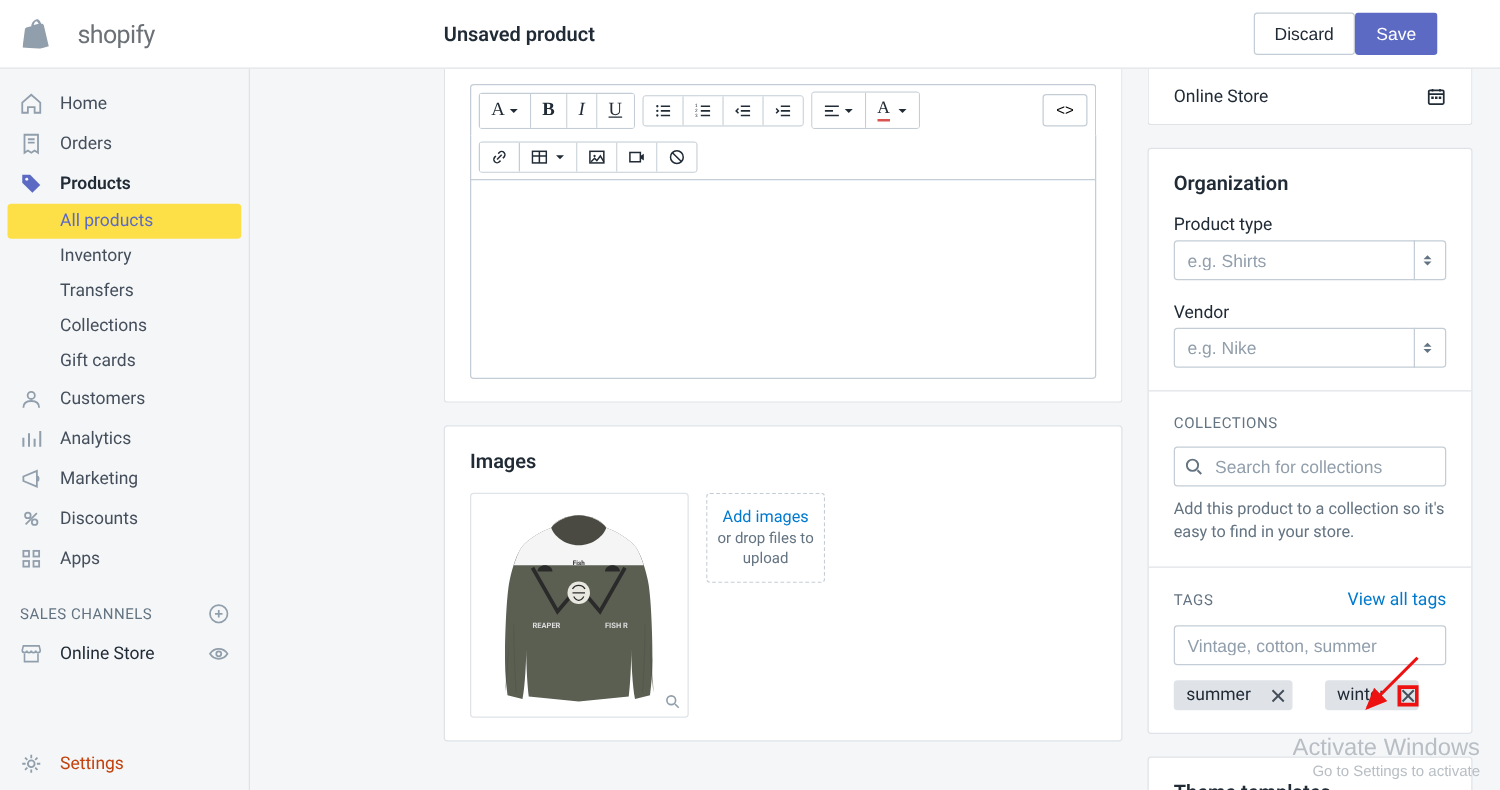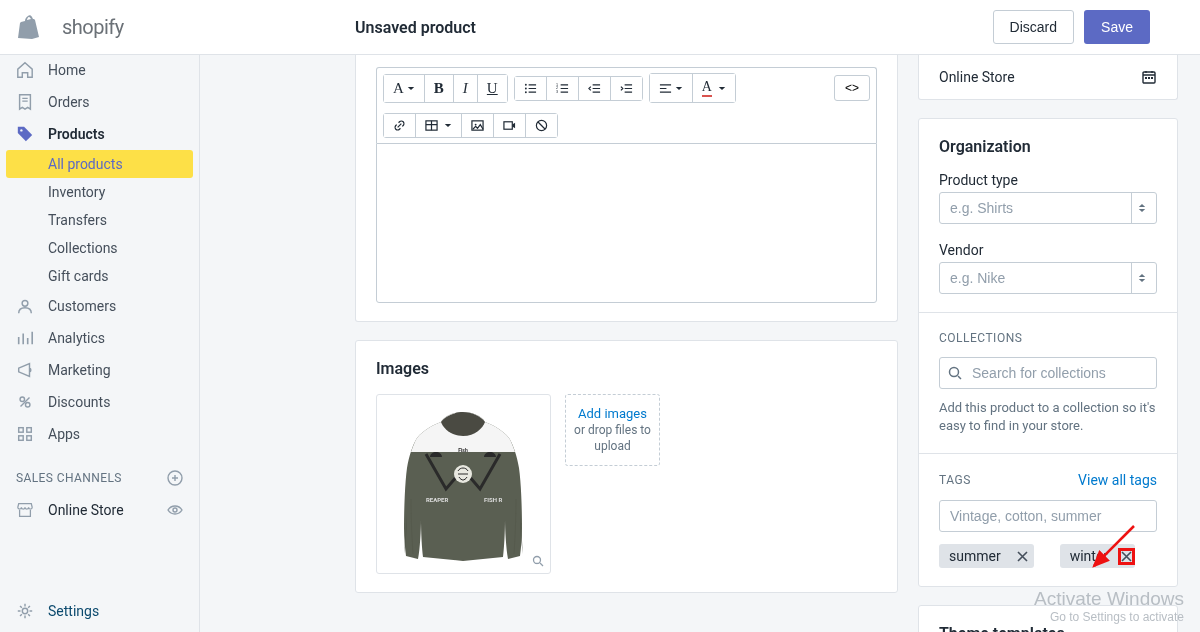--- a/index.html
+++ b/index.html
@@ -3,39 +3,39 @@
 <meta charset="utf-8">
 <style>
 * { box-sizing: border-box; margin: 0; padding: 0; }
 body { font-family: -apple-system, BlinkMacSystemFont, 'Segoe UI', Roboto, sans-serif; font-size: 14px; color: #212b36; background: #f4f6f8; overflow: hidden; }
 
 .topbar { position: fixed; top: 0; left: 0; right: 0; height: 55px; background: #fff; border-bottom: 1px solid #dfe3e8; display: flex; align-items: center; z-index: 100; }
 .logo { width: 200px; padding: 0 18px; display: flex; align-items: center; gap: 22px; }
 .logo-text { font-size: 20px; font-weight: 400; color: #6b7177; letter-spacing: -0.5px; }
 .logo-icon { width: 22px; height: 24px; }
 .topbar-title { flex: 1; font-size: 16px; font-weight: 600; color: #212b36; padding-left: 155px; }
-.topbar-actions { padding-right: 50px; display: flex; gap: 10px; }
+.topbar-actions { padding-right: 50px; display: flex; }
 .btn { border-radius: 3px; padding: 8px 16px; font-size: 14px; cursor: pointer; border: 1px solid transparent; }
 .btn-secondary { background: #fff; border-color: #c4cdd5; color: #212b36; }
 .btn-primary { background: #5c6ac4; color: #fff; }
 
-.sidebar { position: fixed; top: 42px; left: 0; bottom: 0; width: 200px; background: #f4f6f8; border-right: 1px solid #dfe3e8; display: flex; flex-direction: column; }
+.sidebar { position: fixed; top: 55px; left: 0; bottom: 0; width: 200px; background: #f4f6f8; border-right: 1px solid #dfe3e8; display: flex; flex-direction: column; }
 .nav { flex: 1; padding-top: 12px; }
 .nav-item { display: flex; align-items: center; gap: 14px; padding: 7px 16px; color: #454f5b; cursor: pointer; font-size: 14px; font-weight: 400; }
 .nav-item.active { font-weight: 600; color: #212b36; }
 .nav-item .icon { width: 18px; height: 18px; flex-shrink: 0; fill: #919eab; }
 .nav-item.active .icon { fill: #5c6ac4; }
 .nav-sub { }
 .nav-sub-item { padding: 6px 16px 6px 48px; color: #454f5b; cursor: pointer; font-size: 14px; }
 .nav-sub-item.active { background: #fde047; color: #5c6ac4; font-weight: 400; border-radius: 3px; margin: 0 6px; padding-left: 42px; }
 .nav-section { padding: 20px 16px 8px; font-size: 12px; color: #637381; letter-spacing: 0.4px; display: flex; justify-content: space-between; align-items: center; }
 .nav-section .plus-icon { fill: #919eab; cursor: pointer; }
 .nav-channel { display: flex; align-items: center; justify-content: space-between; padding: 7px 16px; }
 .nav-channel-left { display: flex; align-items: center; gap: 14px; }
-.sidebar-footer { padding: 12px 16px; display: flex; align-items: center; gap: 14px; color: #0c4a6e; cursor: pointer; }
+.sidebar-footer { padding: 12px 16px; display: flex; align-items: center; gap: 14px; color: #c2410c; cursor: pointer; }
 
 .main { margin-left: 200px; margin-top: 55px; padding: 0 22px 20px 155px; height: calc(100vh - 55px); overflow-y: auto; }
 .layout { display: flex; gap: 20px; align-items: flex-start; }
 .col-main { flex: 1; min-width: 0; }
 .col-side { width: 260px; flex-shrink: 0; }
 
 .card { background: #fff; border: 1px solid #dfe3e8; border-radius: 3px; margin-bottom: 18px; }
 .card-section { padding: 18px 20px; }
 .card-title { font-size: 16px; font-weight: 600; margin-bottom: 16px; }
 .card-label { font-size: 14px; margin-bottom: 4px; color: #212b36; }

